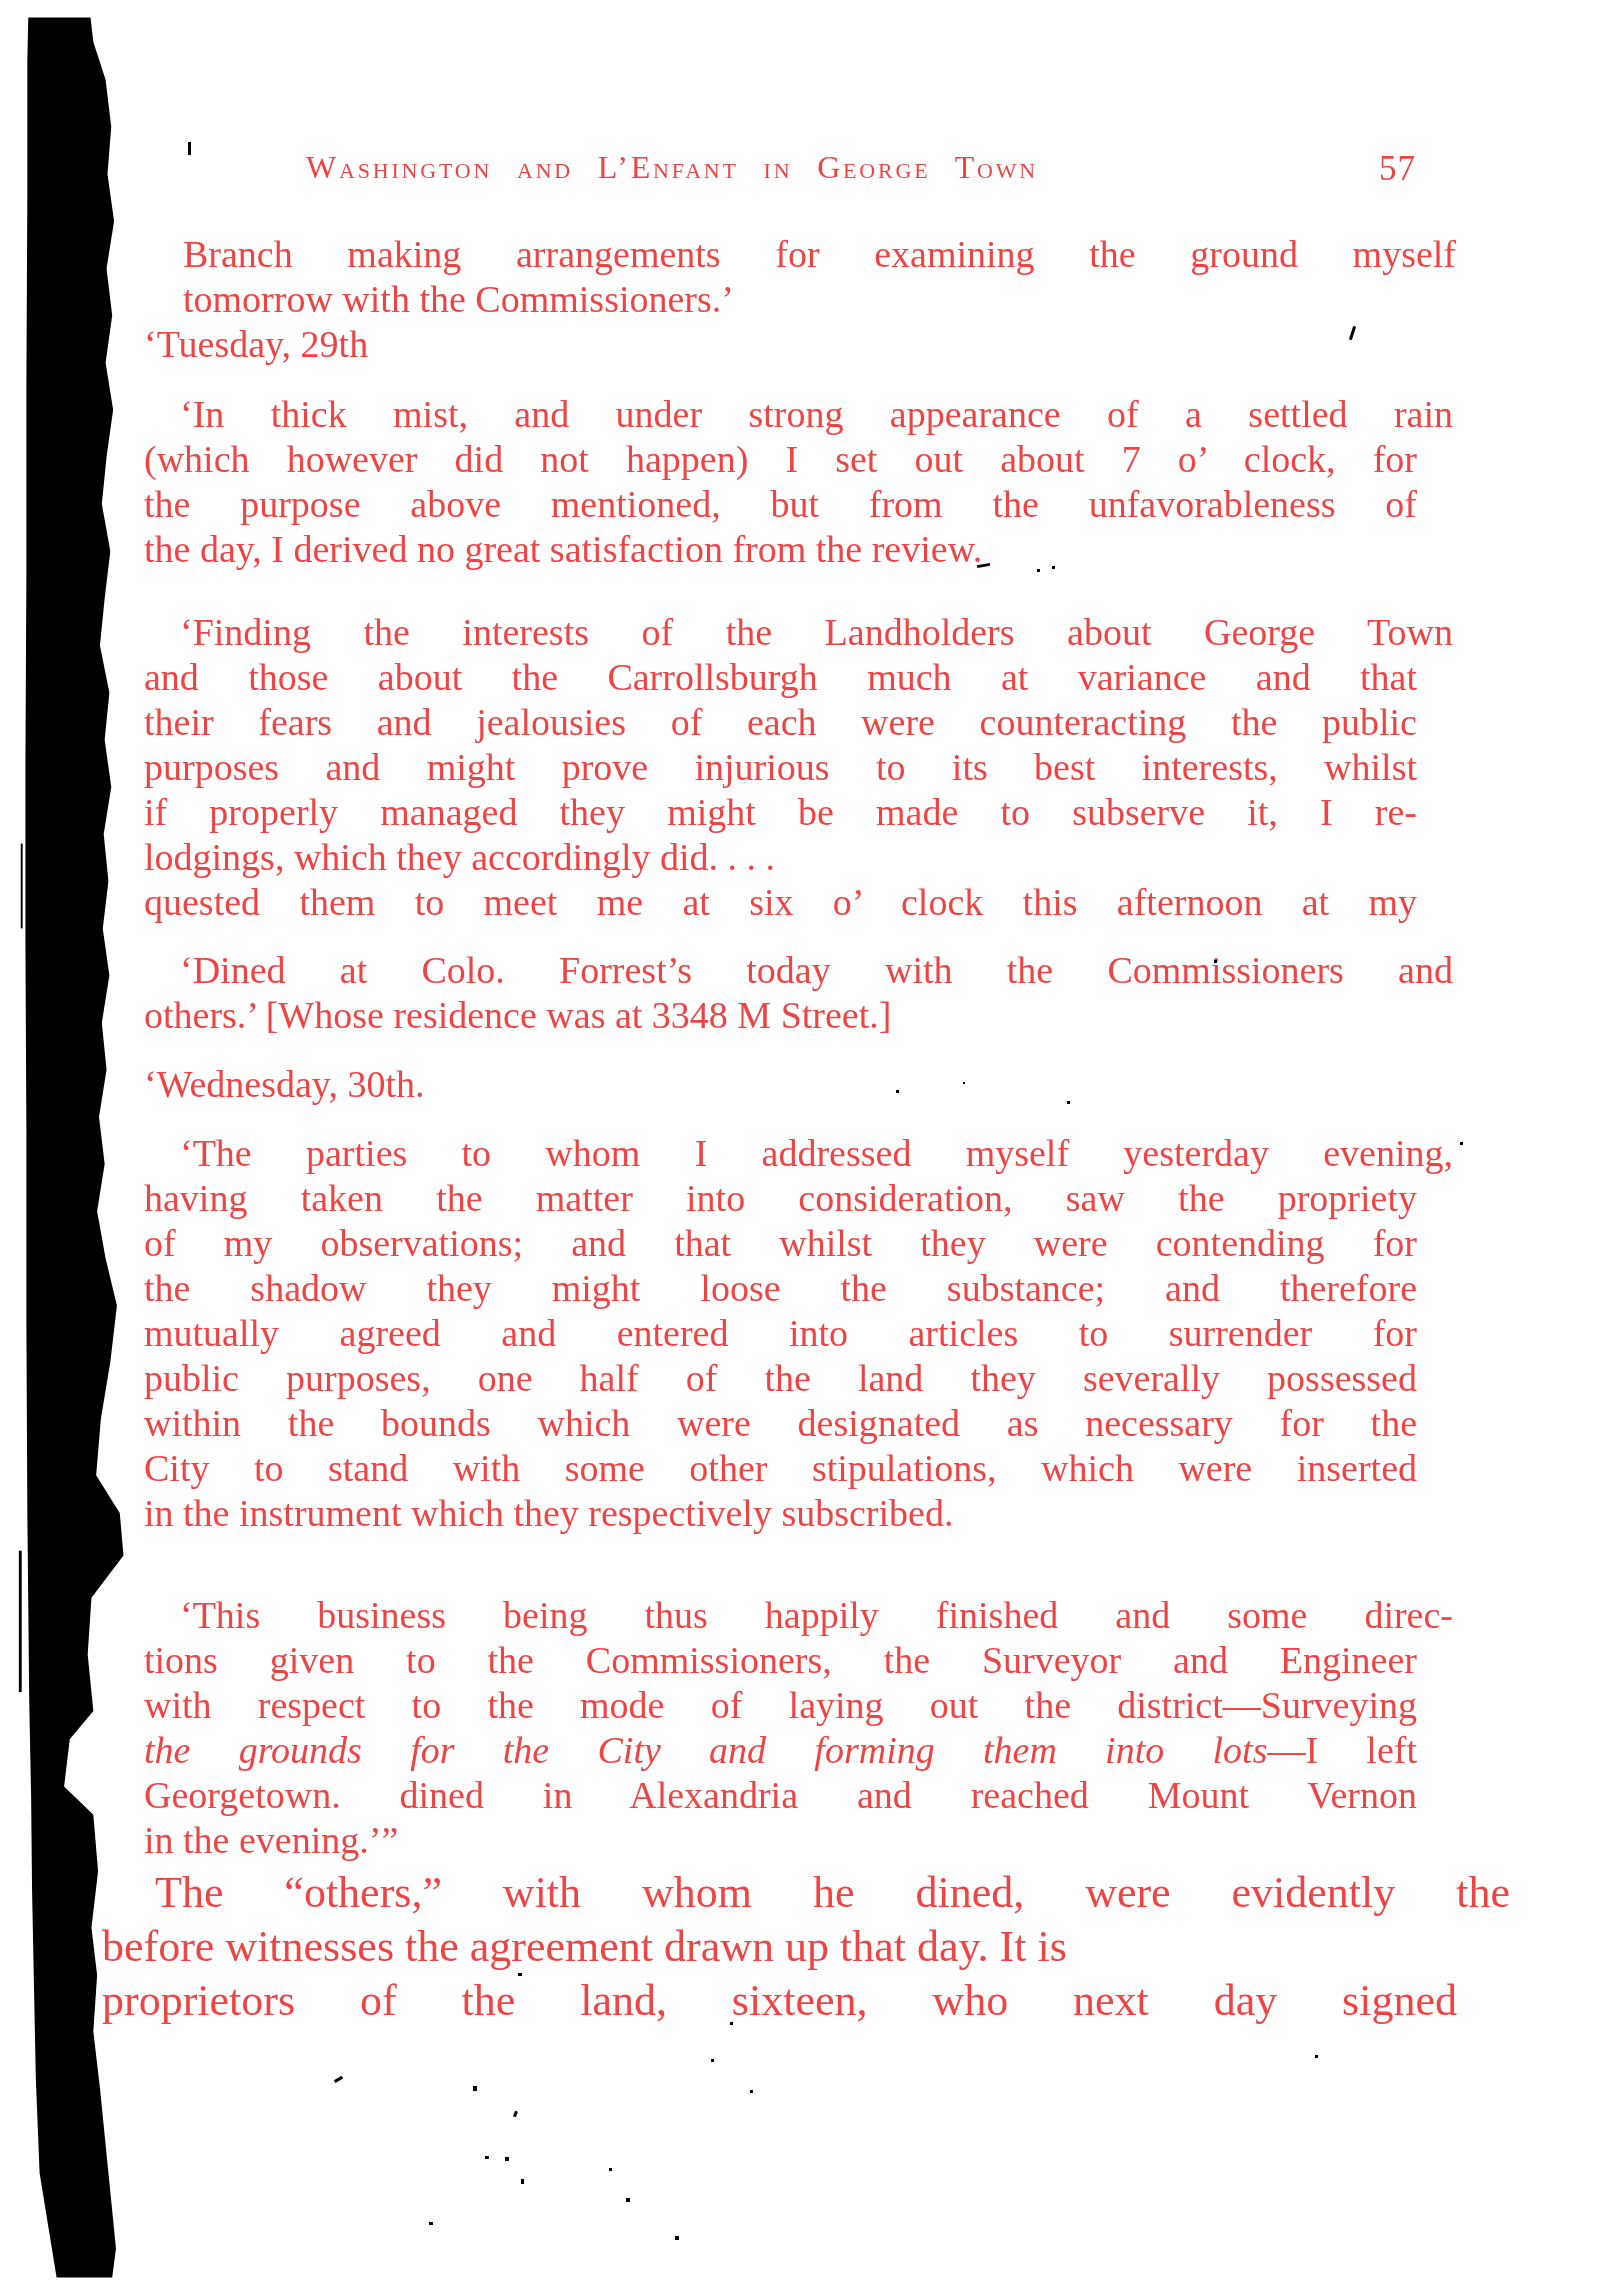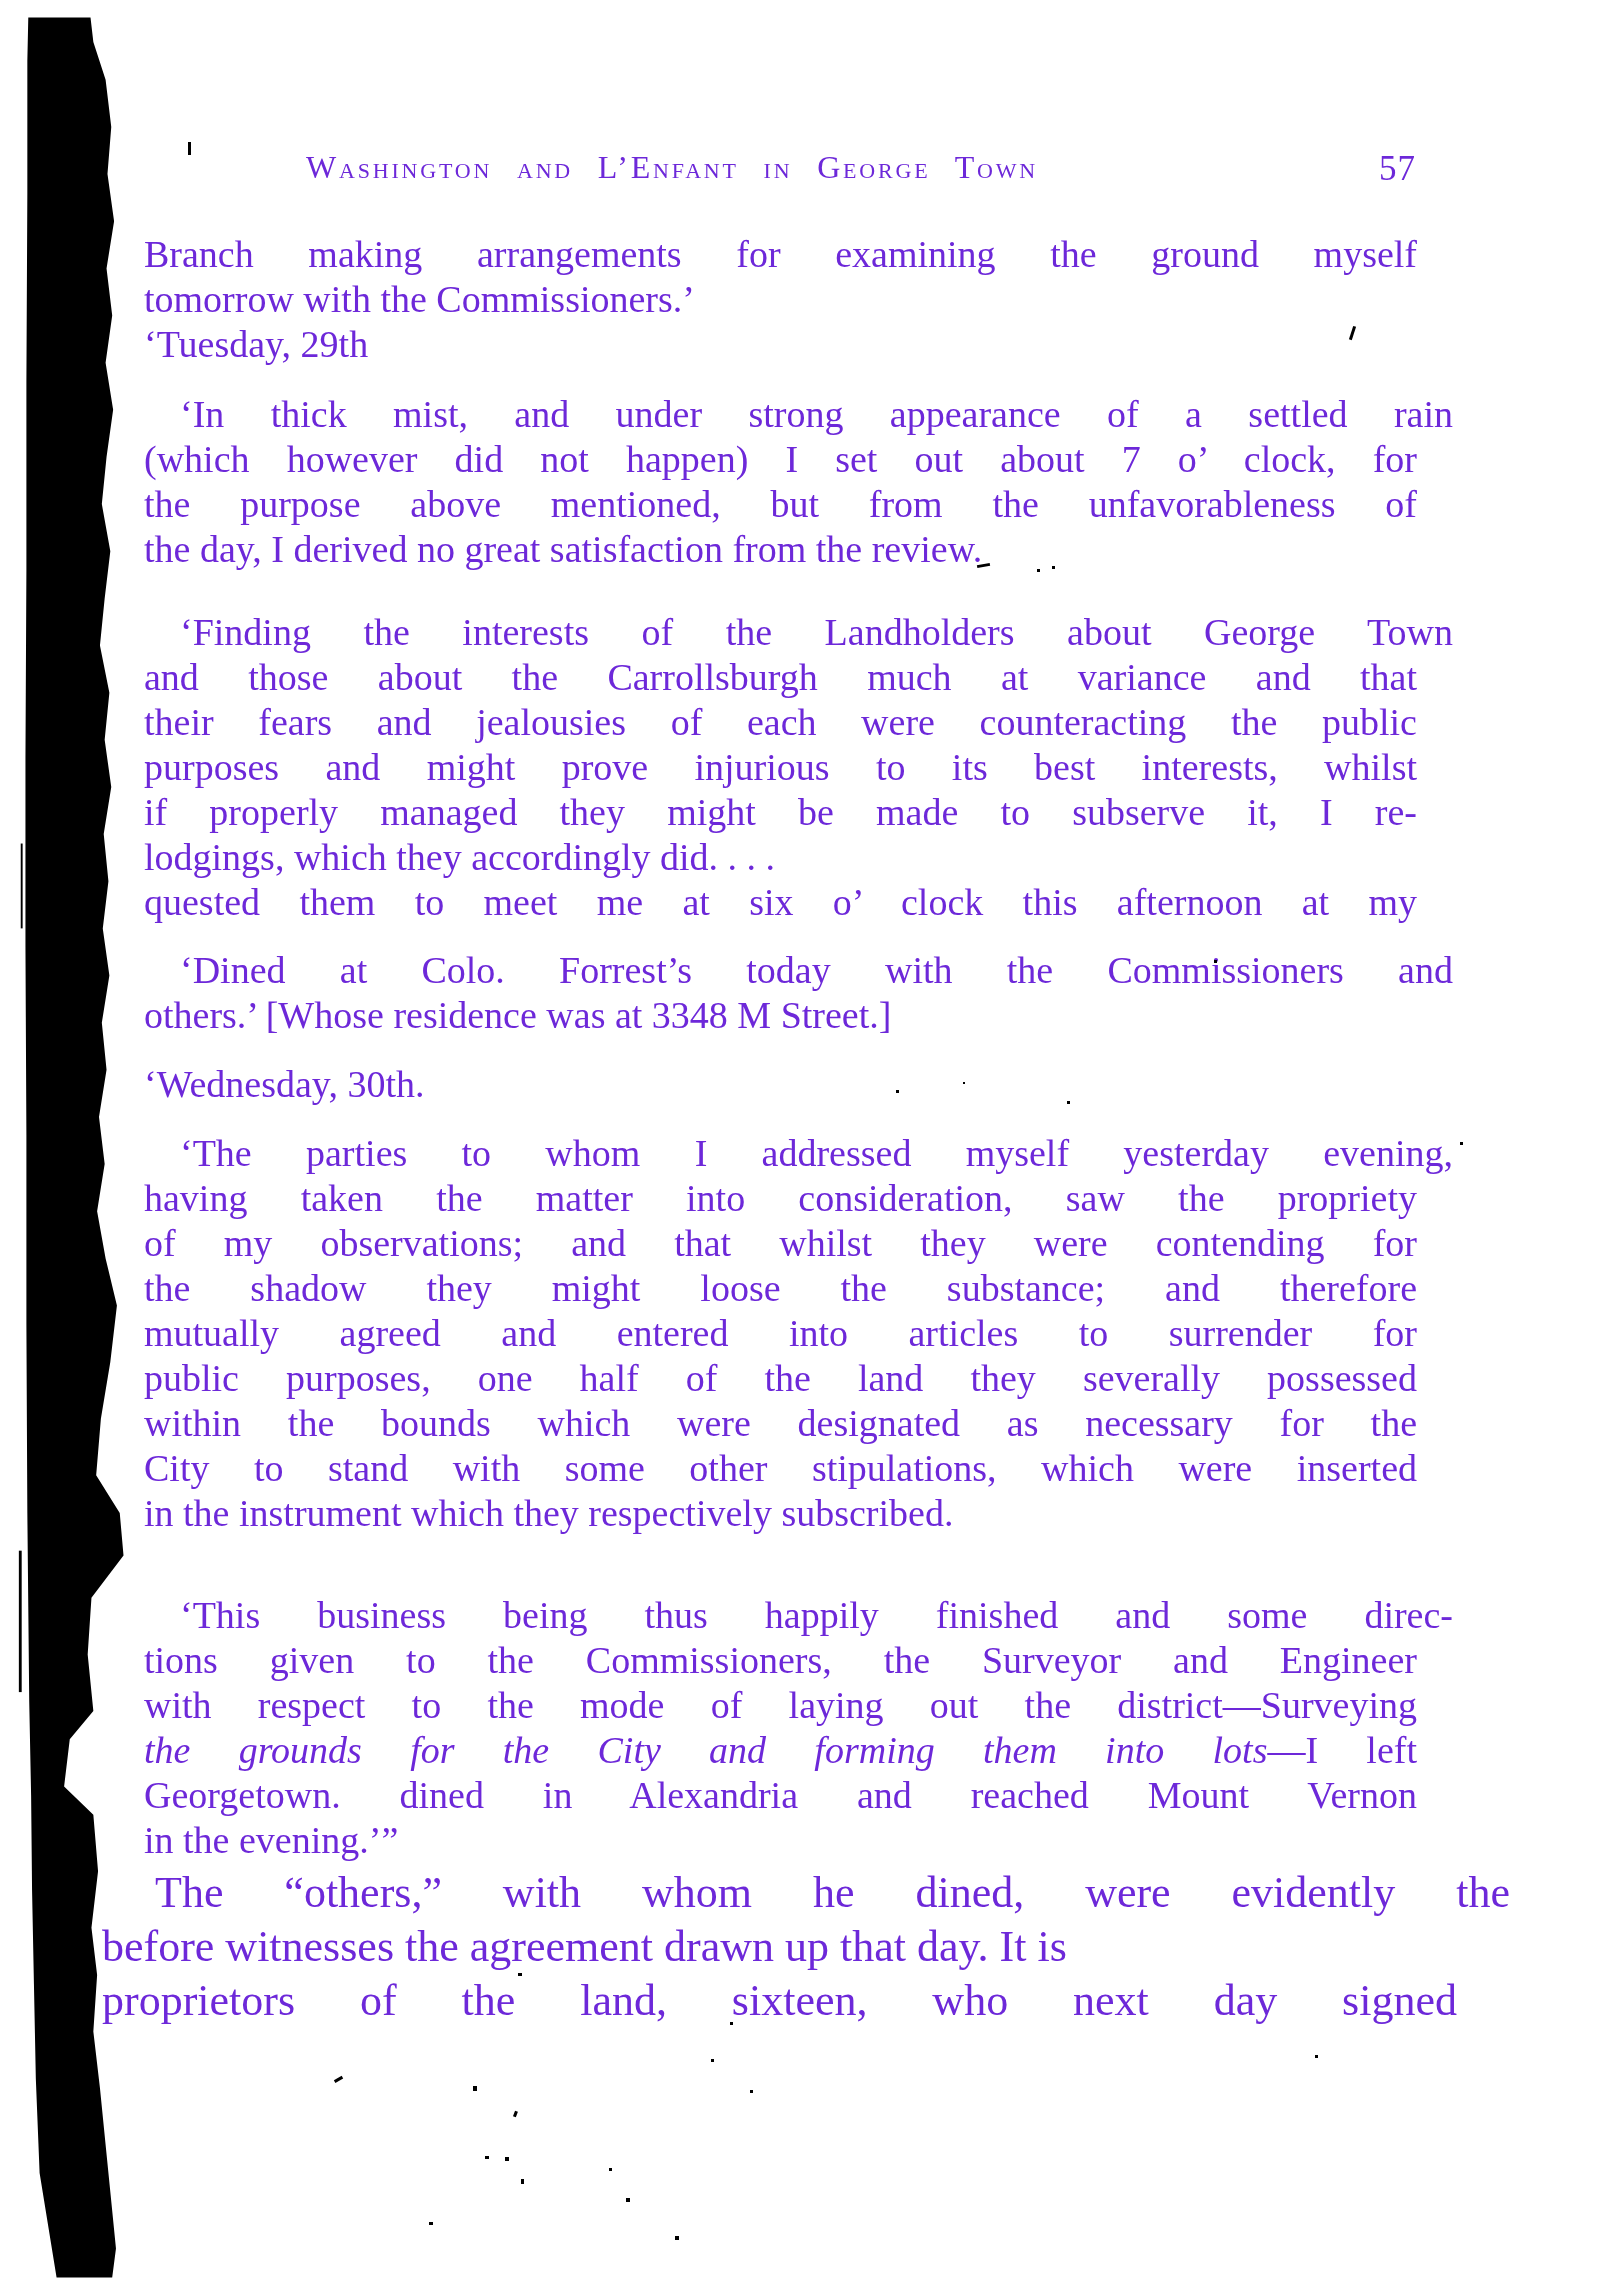--- a/index.html
+++ b/index.html
@@ -2,41 +2,41 @@
 <html style="font-size:15px"><head>
 <meta charset="utf-8">
 <style>
   html,body{margin:0;padding:0;background:#fff;}
   .page{
     position:relative;
     width:1617px;height:2282px;
     background:#ffffff;
     overflow:hidden;
     font-family:"Liberation Serif","DejaVu Serif",serif;
-    color:#6d28d9;
+    color:#ef4444;
   }
   .edge{position:absolute;left:0;top:0;}
   .hdr-title{
     position:absolute;left:227px;top:148px;width:890px;
     font-size:32px;line-height:38px;
     font-variant:small-caps;
     letter-spacing:2.8px;word-spacing:14px;
     text-align:center;white-space:nowrap;
   }
   .hdr-page{
     position:absolute;left:1379px;top:150px;
     font-size:35px;line-height:38px;letter-spacing:0.9px;
   }
   .para{
     position:absolute;left:144px;width:1273px;
     font-size:38px;line-height:45px;
   }
   .para .line{width:100%;}
   .para .line.j{text-align:justify;text-align-last:justify;}
-  .p1{top:232px;}
+  .p1{top:232px;margin-left:39px;}
   .p2{top:322px;}
   .p3{top:392px;}
   .p4{top:610px;}
   .p5{top:948px;}
   .p6{top:1062px;}
   .p7{top:1131px;}
   .p8{top:1563px;}
   .p9{
     top:1866px;left:102px;width:1355px;
     font-size:44px;line-height:54px;

